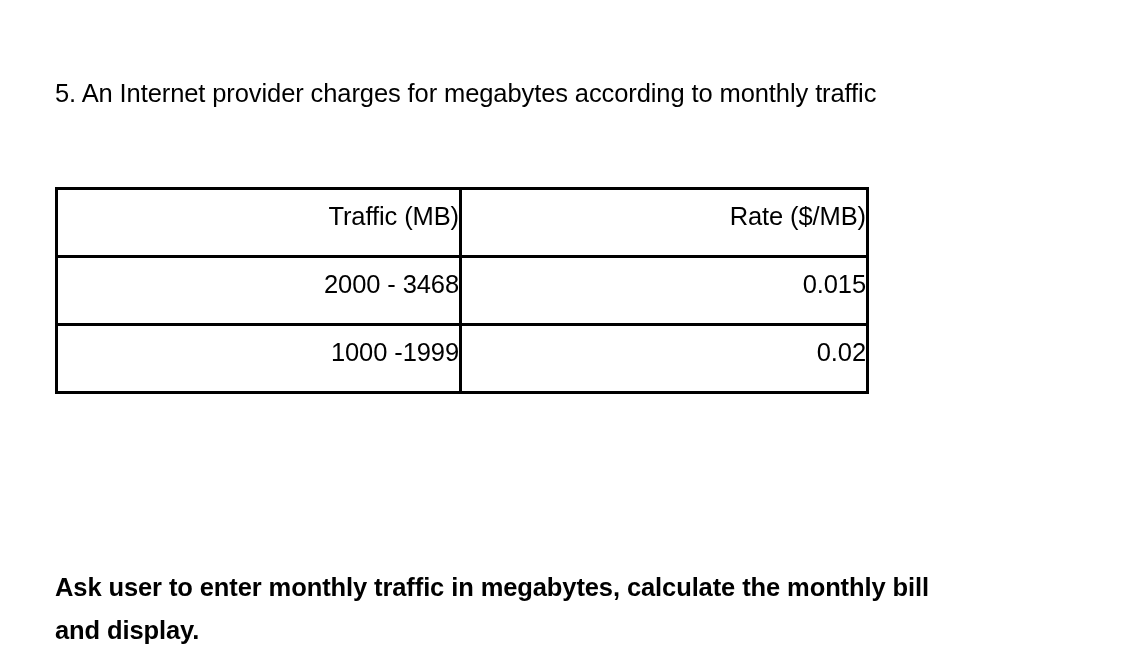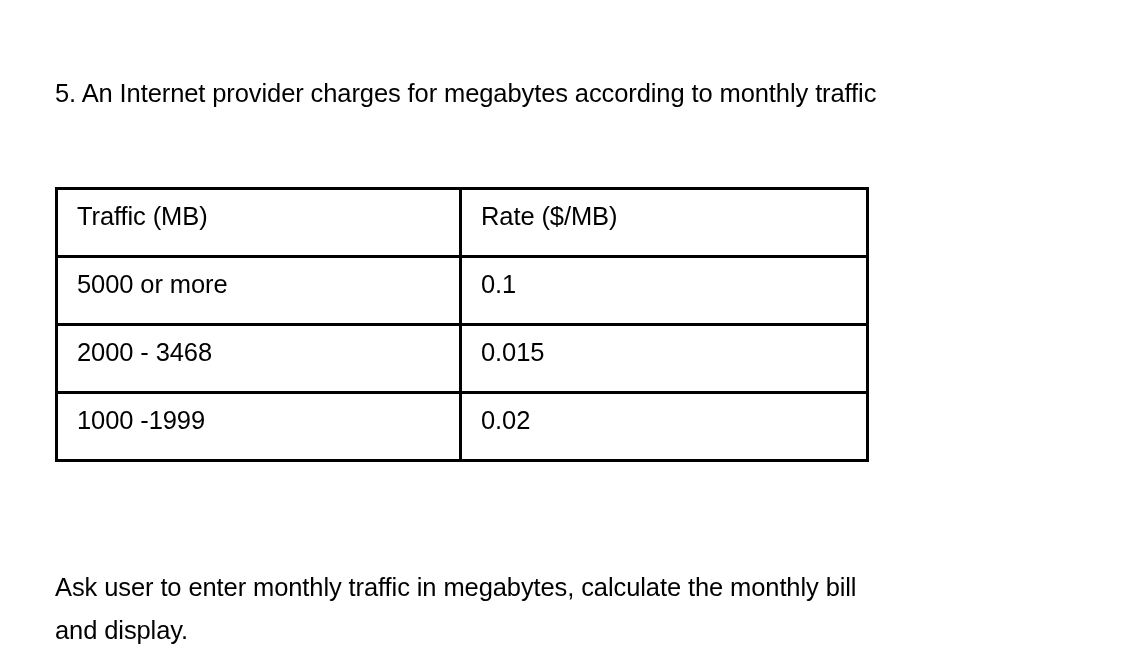--- a/index.html
+++ b/index.html
@@ -41,20 +41,21 @@
     white-space: pre-wrap;
   }
 
   .rate-table {
     position: absolute;
     left: 55px;
     top: 187px;
     width: 811px;
     border-collapse: collapse;
     table-layout: fixed;
+    text-align: right;
   }
 
   .rate-table td {
     border: 3px solid #000000;
     height: 68px;
     vertical-align: top;
     padding: 10px 0 0 19px;
     font-size: 25.5px;
     line-height: 32px;
     color: #000000;
@@ -72,20 +73,21 @@
     width: 1010px;
     font-size: 25.5px;
     line-height: 43px;
     color: #000000;
     letter-spacing: -0.1px;
   }
 
   .closing-line {
     display: block;
     white-space: pre-wrap;
+    font-weight: bold;
   }
 </style>
 </head>
 <body>
 
 <div class="page">
 
   <div class="prompt-block">
     <span class="prompt-line">5. An Internet provider charges for megabytes according to monthly traffic</span>
   </div>
@@ -94,24 +96,20 @@
     <colgroup>
       <col class="col-traffic">
       <col class="col-rate">
     </colgroup>
     <tbody>
       <tr>
         <td>Traffic (MB)</td>
         <td>Rate ($/MB)</td>
       </tr>
       <tr>
-        <td>5000 or more</td>
-        <td>0.1</td>
-      </tr>
-      <tr>
         <td>2000 - 3468</td>
         <td>0.015</td>
       </tr>
       <tr>
         <td>1000 -1999</td>
         <td>0.02</td>
       </tr>
     </tbody>
   </table>
 

